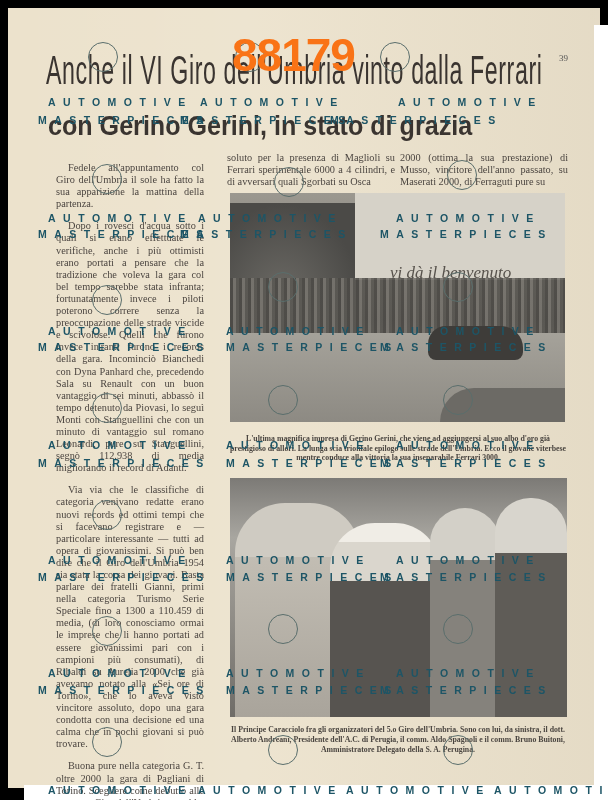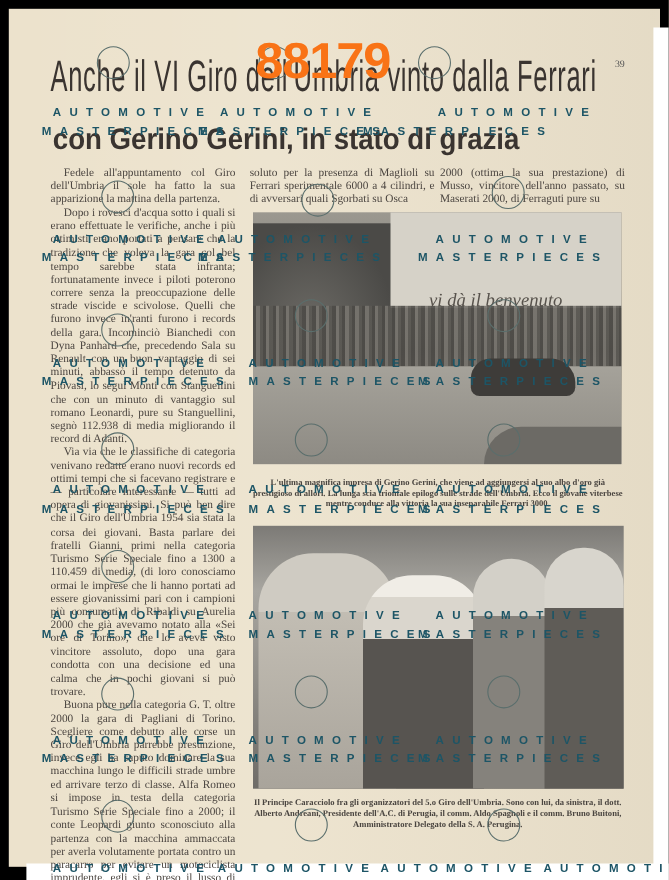--- a/index.html
+++ b/index.html
@@ -6,21 +6,21 @@
   body { width:608px; height:800px; background:#000; position:relative; overflow:hidden; font-family:"Liberation Serif", serif; }
   .paper { position:absolute; left:8px; top:8px; width:592px; height:780px; background:#ece2cc; }
   .paper::before { content:""; position:absolute; inset:0; background:linear-gradient(90deg, rgba(255,255,255,0.0) 0%, rgba(255,255,255,0.08) 40%, rgba(0,0,0,0.03) 100%); }
   .white-right { position:absolute; left:594px; top:25px; width:14px; height:775px; background:#fff; }
   .white-bottom { position:absolute; left:24px; top:785px; width:584px; height:15px; background:#fff; }
   .pagenum { position:absolute; left:559px; top:35px; font-size:9px; color:#555;margin-top:18px; }
   .stamp { position:absolute; left:232px; top:32px; font-family:"Liberation Sans", sans-serif; font-weight:bold; font-size:46px; color:#f97316; letter-spacing:-1px; z-index:5; line-height:1; }
   .title1 { position:absolute; left:46px; top:50px; font-family:"Liberation Sans", sans-serif; font-size:40px; color:#3a3430; transform:scaleX(0.58); transform-origin:left top; white-space:nowrap; line-height:1; letter-spacing:1px; }
   .title2 { position:absolute; left:48px; top:113px; font-family:"Liberation Sans", sans-serif; font-weight:bold; font-size:27px; color:#3a3430; white-space:nowrap; line-height:1; transform:scaleX(0.93); transform-origin:left top; }
   .col1 { position:absolute; left:46px; top:152px; width:168px; font-size:10.3px; line-height:12.1px; color:#4b4540; text-align:justify; }
-  .col1 p { margin:0; text-indent:12px; }
+  .col1 p { margin:10px; text-indent:12px; }
   .col2 { position:absolute; left:227px; top:152px; width:168px; font-size:10.3px; line-height:12.1px; color:#4b4540; text-align:justify; }
   .col3 { position:absolute; left:400px; top:152px; width:168px; font-size:10.3px; line-height:12.1px; color:#4b4540; text-align:justify; }
   .col2 p, .col3 p { margin:0; }
   .photo1 { position:absolute; left:230px; top:193px; width:335px; height:229px; background:linear-gradient(180deg,#9b9890 0%,#8a857c 30%,#5d5a55 55%,#7b7870 70%,#a6a39b 100%); overflow:hidden; }
   .photo1 .hill { position:absolute; left:0; top:10px; width:130px; height:160px; background:radial-gradient(ellipse at 40% 60%, #6c6a65, #4b4a47 70%); }
   .photo1 .banner { position:absolute; left:125px; top:0; width:210px; height:87px; background:#d6d2c8; }
   .photo1 .banner-brand { position:absolute; left:140px; top:36px; font-family:"Liberation Sans", sans-serif; font-weight:bold; font-size:26px; color:#57524c; letter-spacing:2px; }
   .photo1 .banner-sub { position:absolute; left:160px; top:70px; font-family:"Liberation Serif", serif; font-style:italic; font-size:17px; color:#57524c; }
   .photo1 .crowd { position:absolute; left:0; top:85px; width:335px; height:55px; background:repeating-linear-gradient(90deg,#4c4a46 0 3px,#77746e 3px 6px,#5a5853 6px 9px); opacity:0.9; }
   .photo1 .road { position:absolute; left:0; top:140px; width:335px; height:89px; background:linear-gradient(180deg,#a5a29a,#8d8a83); }

